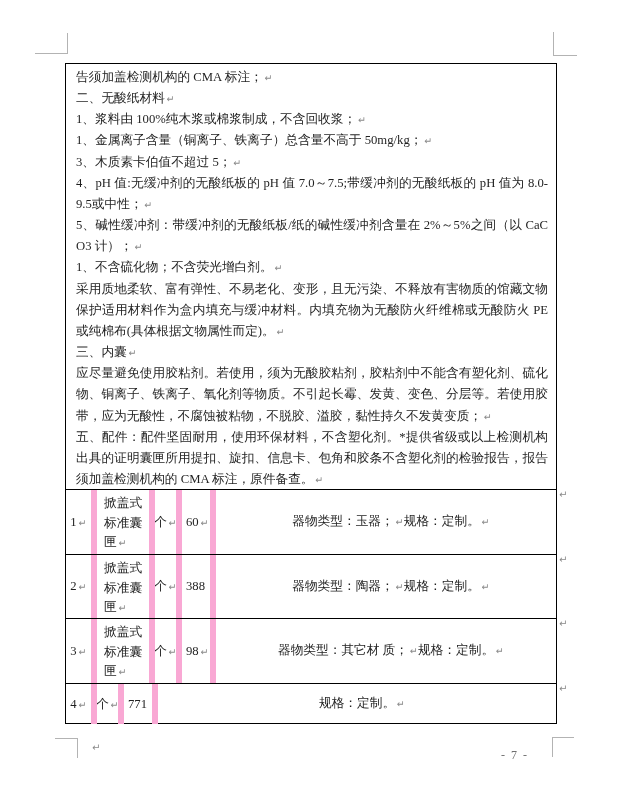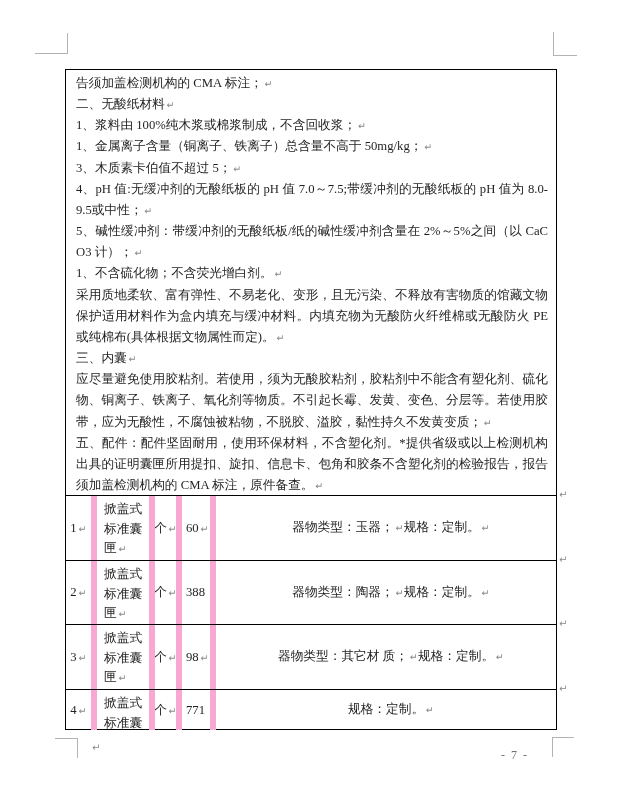--- a/index.html
+++ b/index.html
@@ -8,21 +8,21 @@
     font-family:"Liberation Serif","DejaVu Serif",serif;
     color:#1f1f1f;
   }
   .page { position:relative; width:625px; height:808px; background:#fff; overflow:hidden; }
 
   
   .mark { position:absolute; background:#b3b3b3; }
 
   
   .doc-table {
-    position:absolute; left:65px; top:69px; width:492px; height:661px;
+    position:absolute; left:65px; top:63px; width:492px; height:661px;
     border:1px solid #000; box-sizing:border-box; background:#fff;
   }
   .spec-cell {
     height:426px; box-sizing:border-box; border-bottom:1px solid #000;
     padding:3px 8px 0 10px; overflow:hidden;
   }
   .para {
     margin:0; font-size:12.7px; line-height:21.15px;
     text-align:justify; text-justify:inter-ideograph;
     word-break:break-all;
@@ -147,21 +147,20 @@
         <div><span>器物类型：其它材 质；</span><span class="pilcrow">↵</span></div>
         <div><span>规格：定制。</span><span class="pilcrow">↵</span></div>
       </div>
     </div>
 
     <div class="trow rh4 last">
       <div class="td c1">
           <span>4</span>
           <span class="pilcrow">↵</span>
         </div>
-      <div class="td c2"><span>掀盖式标准囊</span><span class="pilcrow"></span></div>
       <div class="td c3">
           <span>个</span>
           <span class="pilcrow">↵</span>
         </div>
       <div class="td c4">
           <span>771</span>
           <span class="pilcrow"></span>
         </div>
       <div class="td c5">
         <div><span>规格：定制。</span><span class="pilcrow">↵</span></div>

